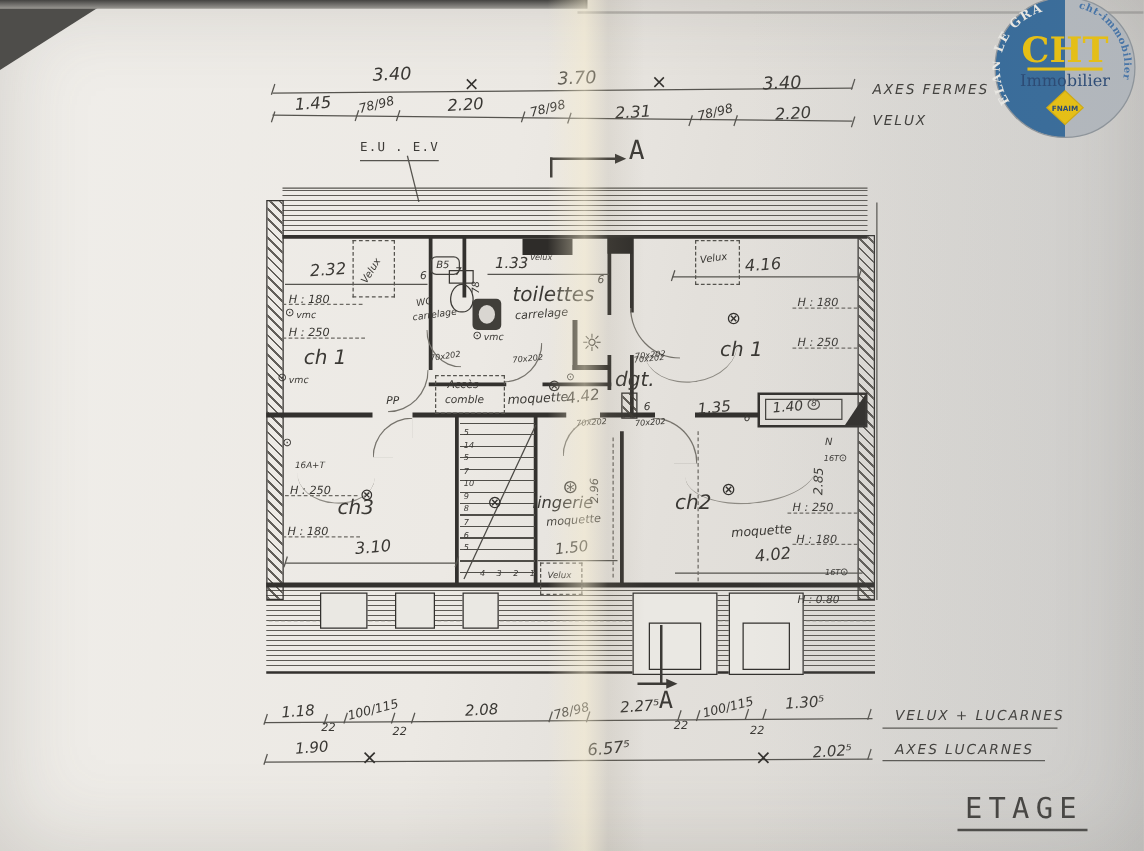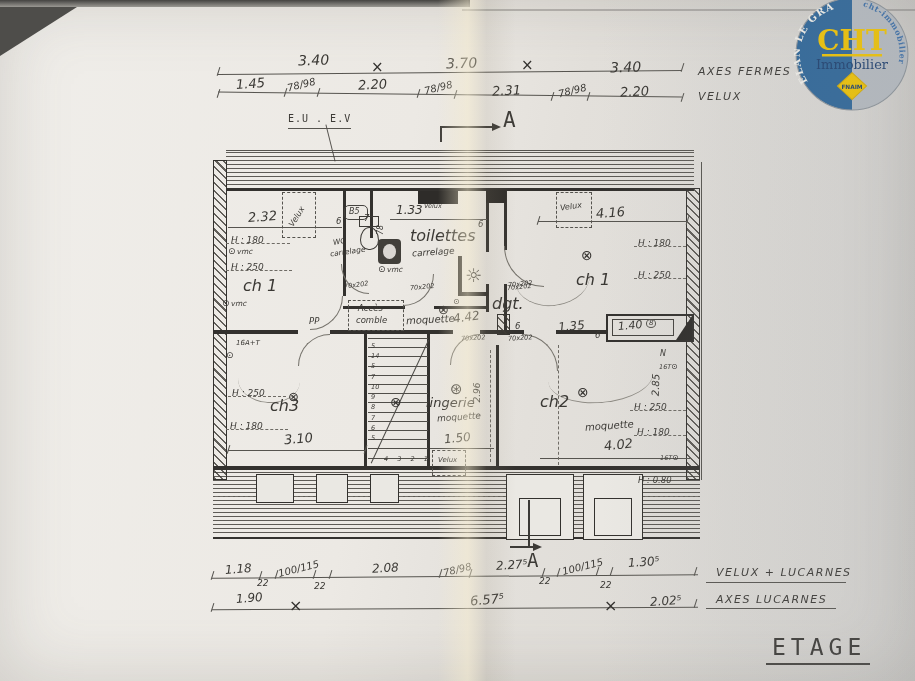--- a/index.html
+++ b/index.html
@@ -233,21 +233,21 @@
   <span class="hand" style="left:461px;top:335px;font-size:6.5px;transform:rotate(-4deg)">70x202</span>
   <span class="hand" style="left:508px;top:335px;font-size:6.5px;transform:rotate(-4deg)">70x202</span>
   <span class="sym" style="left:438px;top:303px;font-size:13px">⊗</span>
   <span class="sym" style="left:453px;top:298px;font-size:8px">⊙</span>
   <span class="hand" style="left:309px;top:317px;font-size:8.5px">PP</span>
   <div class="dashedbox" style="left:348px;top:300px;width:56px;height:31px"></div>
   <span class="hand" style="left:358px;top:304px;font-size:8.5px">Accès</span>
   <span class="hand" style="left:356px;top:316px;font-size:8.5px">comble</span>
 
   <span class="sym" style="left:226px;top:351px;font-size:9px">⊙</span>
-  <span class="hand" style="left:236px;top:340px;font-size:7px">16A+T</span>
+  <span class="hand" style="left:236px;top:369px;font-size:7px">16A+T</span>
   <div class="dashh" style="left:228px;top:396px;width:58px"></div>
   <span class="hand" style="left:232px;top:389px;font-size:9px">H : 250</span>
   <span class="hand room-name" style="left:270px;top:398px">ch3</span>
   <span class="sym" style="left:288px;top:390px;font-size:13px">⊗</span>
   <div class="dashh" style="left:226px;top:429px;width:62px"></div>
   <span class="hand" style="left:230px;top:422px;font-size:9px">H : 180</span>
   <div class="pline" style="left:228px;top:450px;width:138px"></div>
   <div class="tick" style="left:228px;top:445px"></div>
     <div class="tick" style="left:365px;top:445px"></div>
   <span class="hand" style="left:284px;top:432px;font-size:13px;transform:rotate(-5deg)">3.10</span>

